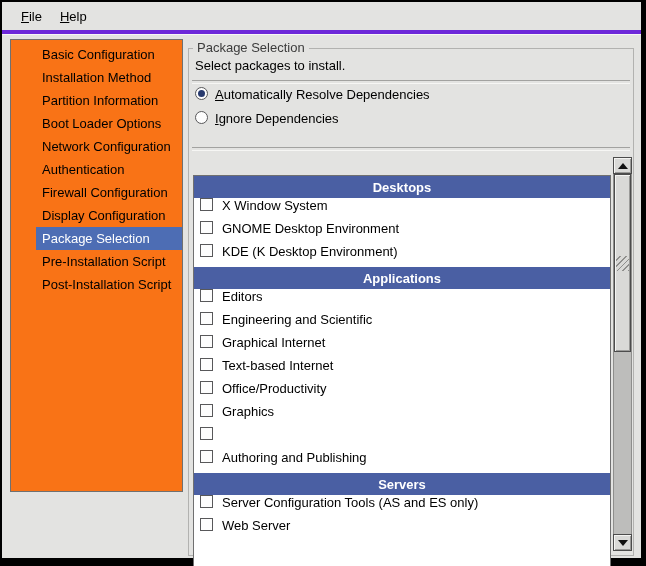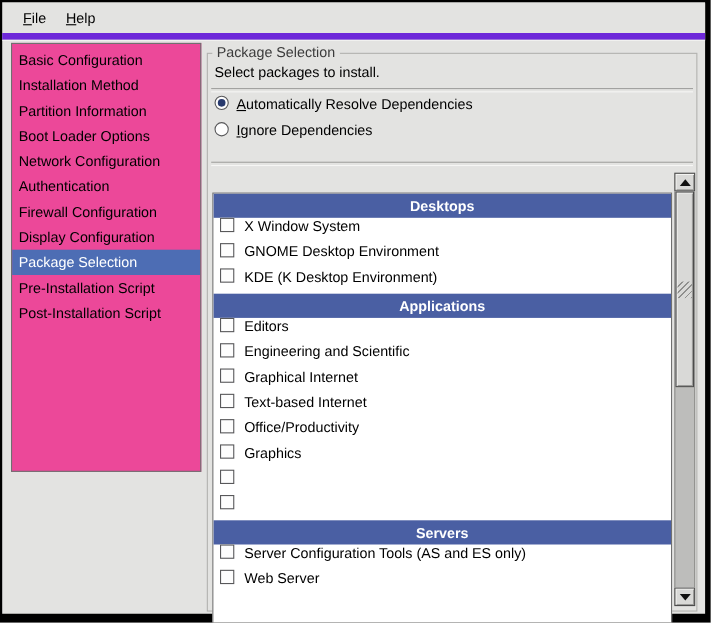--- a/index.html
+++ b/index.html
@@ -12,32 +12,32 @@
   .window{
     position:absolute;inset:0;
     background:var(--bg,#e3e3e1);
     border:solid #000;border-width:2px 5px 8px 2px;
     box-sizing:border-box;
   }
   
   .menubar{
     position:absolute;left:0;top:0;right:0;height:28px;
     display:flex;align-items:center;padding-left:10px;
-    border-bottom:6px solid #6d28d9;
+    border-bottom:4px solid #6d28d9;
     box-shadow:0 1px 0 #f7f7f5;
   }
   .menu-item{
     display:inline-block;padding:3px 9px;cursor:default;
   }
   .accel::first-letter{text-decoration:underline;}
   
   .sidebar{
-    position:absolute;left:8px;top:37px;width:173px;height:390px;
-    background:#ec4899;border:1px solid #707070;box-sizing:border-box;
-    padding-top:3px;overflow:hidden;
+    position:absolute;left:8px;top:37px;width:173px;height:453px;
+    background:#f97316;border:1px solid #707070;box-sizing:border-box;
+    padding-top:3px;overflow:hidden;padding-left:25px;
   }
   .side-item{height:23px;line-height:23px;padding-left:6px;white-space:nowrap;}
   .side-item.selected{background:var(--sel,#4d6db4);color:#fff;}
   
   .frame{
     position:absolute;left:186px;top:46px;width:446px;height:508px;
     border:1px solid #b2b2b0;box-sizing:border-box;
   }
   .frame-label{
     position:absolute;top:-9px;left:4px;padding:0 4px;
@@ -229,20 +229,21 @@
     <span class="checkbox"></span>
     <span class="pkg-label">Graphics</span>
   </div>
 
   <div class="pkg-row">
     <span class="checkbox"></span>
   </div>
 
   <div class="pkg-row">
     <span class="checkbox"></span>
+    <span class="pkg-label">Authoring and Publishing</span>
   </div>
 
   <div class="pkg-header">
     <span>Servers</span>
   </div>
 
   <div class="pkg-row">
     <span class="checkbox"></span>
     <span class="pkg-label">Server Configuration Tools (AS and ES only)</span>
   </div>

